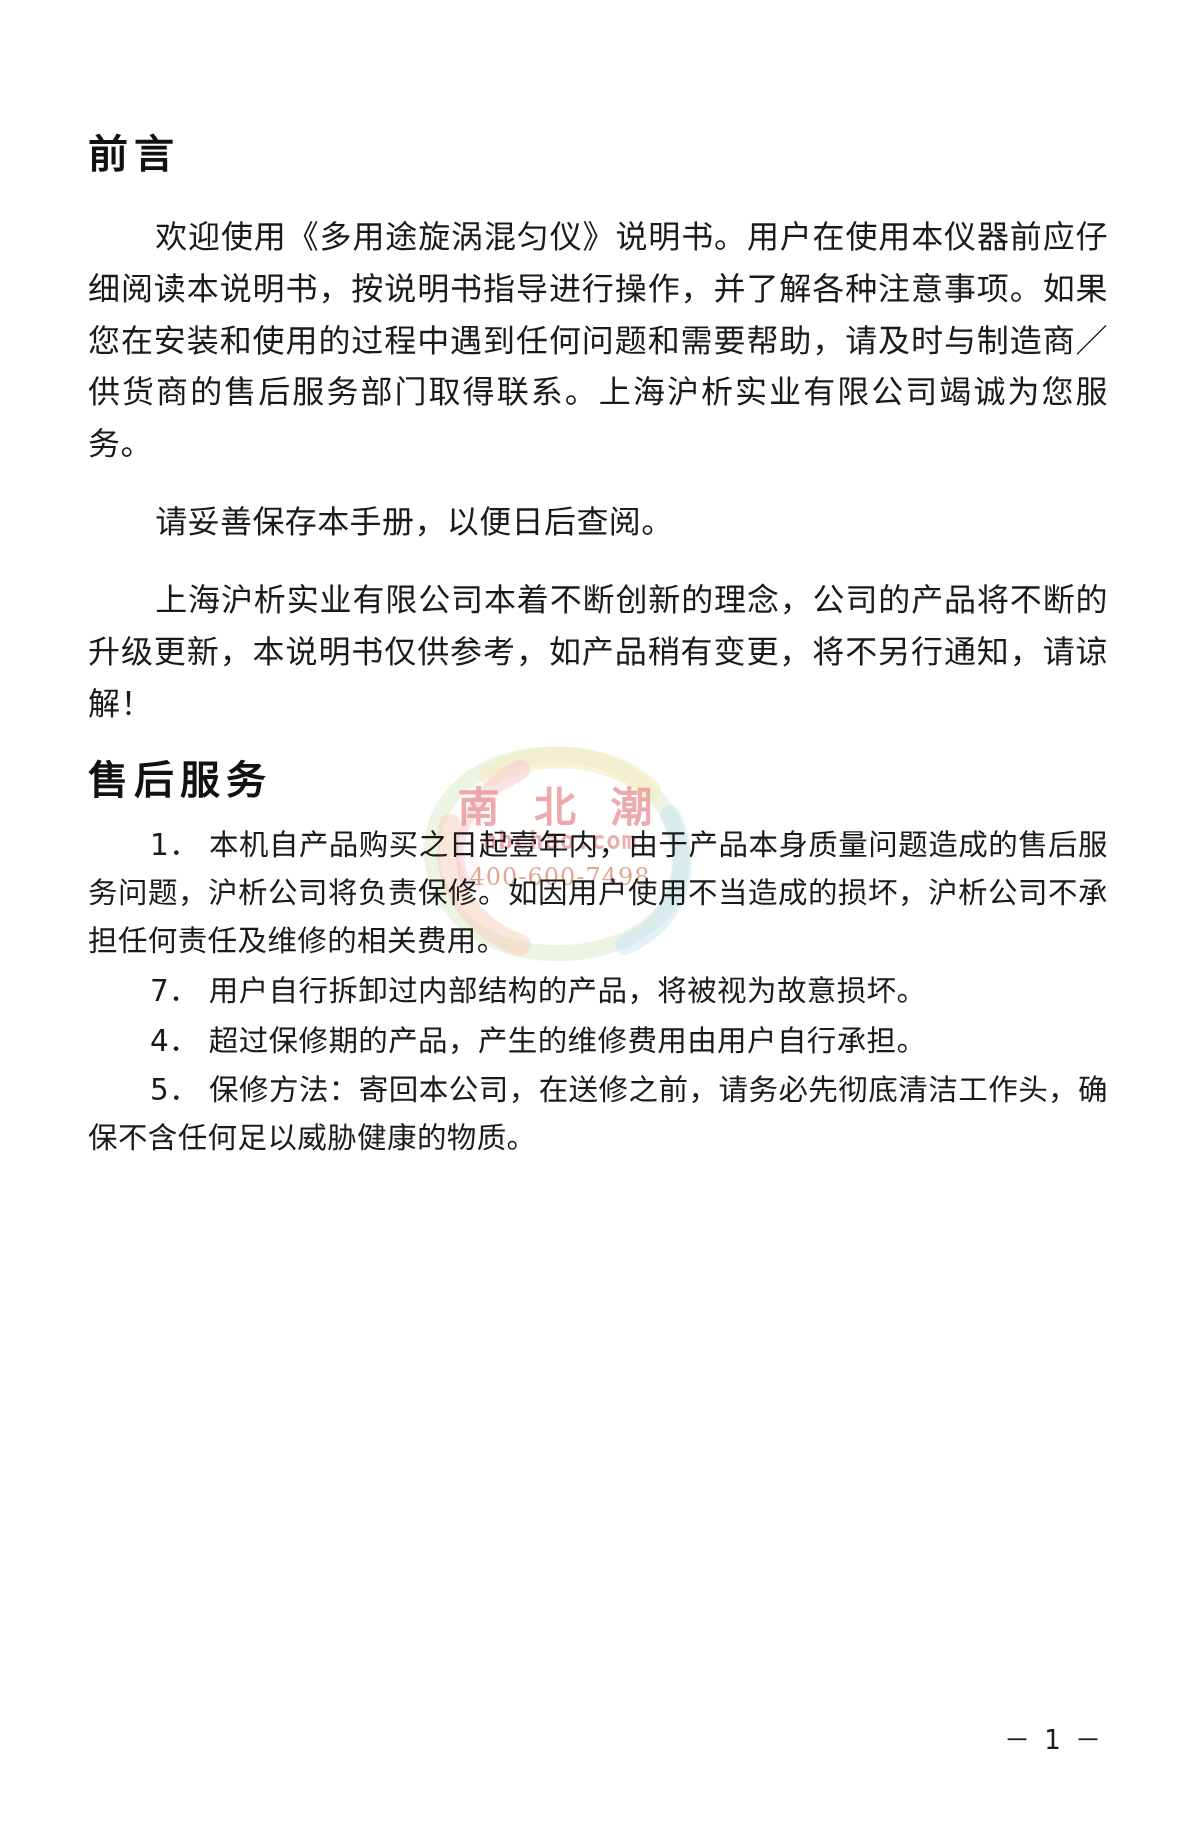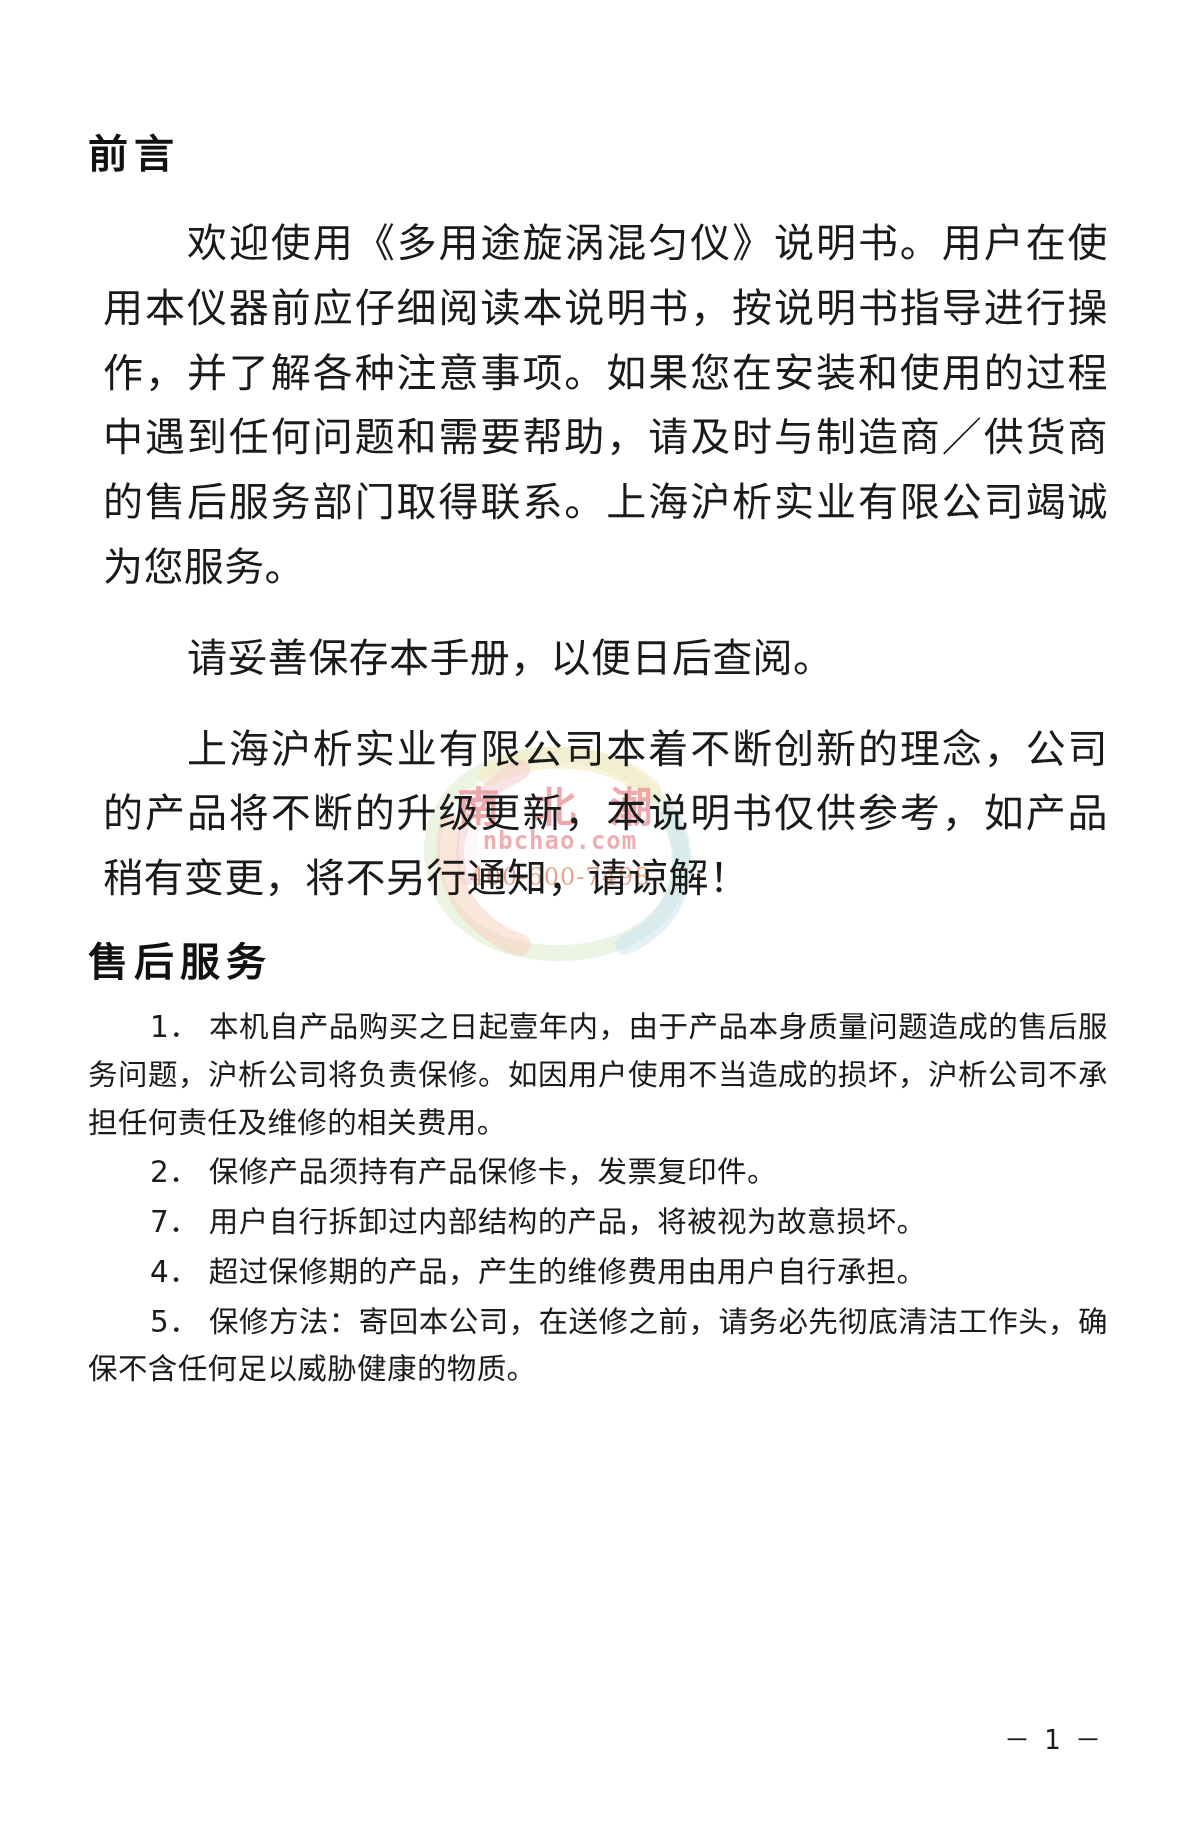--- a/index.html
+++ b/index.html
@@ -29,28 +29,27 @@
     letter-spacing: 6px;
     margin: 0 0 34px 0;
     line-height: 1.2;
     color: #111;
   }
   h1.section-title.second {
     margin-top: 24px;
     margin-bottom: 18px;
   }
   p.para {
-    font-size: 40px;
+    font-size: 32px;
     line-height: 1.62;
-    margin: 0 0 26px 15px;
+    margin: 0 0 26px 0;
     text-align: justify;
     text-justify: inter-ideograph;
     letter-spacing: 0.4px;
     color: #1a1a1a;
-    font-family: Liberation Serif, serif;
   }
   p.indent {
     text-indent: 2.1em;
   }
   p.list-item {
     font-size: 29.5px;
     line-height: 1.62;
     margin: 0 0 2px 0;
     text-align: justify;
     text-justify: inter-ideograph;
@@ -141,21 +140,20 @@
 
     <h1 class="section-title">前言</h1>
 
     <p class="para indent">欢迎使用《多用途旋涡混匀仪》说明书。用户在使用本仪器前应仔细阅读本说明书，按说明书指导进行操作，并了解各种注意事项。如果您在安装和使用的过程中遇到任何问题和需要帮助，请及时与制造商／供货商的售后服务部门取得联系。上海沪析实业有限公司竭诚为您服务。</p>
     <p class="para indent">请妥善保存本手册，以便日后查阅。</p>
     <p class="para indent">上海沪析实业有限公司本着不断创新的理念，公司的产品将不断的升级更新，本说明书仅供参考，如产品稍有变更，将不另行通知，请谅解！</p>
 
     <h1 class="section-title second">售后服务</h1>
 
     <p class="list-item">1． 本机自产品购买之日起壹年内，由于产品本身质量问题造成的售后服务问题，沪析公司将负责保修。如因用户使用不当造成的损坏，沪析公司不承担任何责任及维修的相关费用。</p>
-    <p class="list-item">2． 保修产品须持有产品保修卡，发票复印件。</p>
     <p class="list-item">7． 用户自行拆卸过内部结构的产品，将被视为故意损坏。</p>
     <p class="list-item">4． 超过保修期的产品，产生的维修费用由用户自行承担。</p>
     <p class="list-item">5． 保修方法：寄回本公司，在送修之前，请务必先彻底清洁工作头，确保不含任何足以威胁健康的物质。</p>
 
   </div>
 
   <div class="footer">－ 1 －</div>
 
 </div>
 

